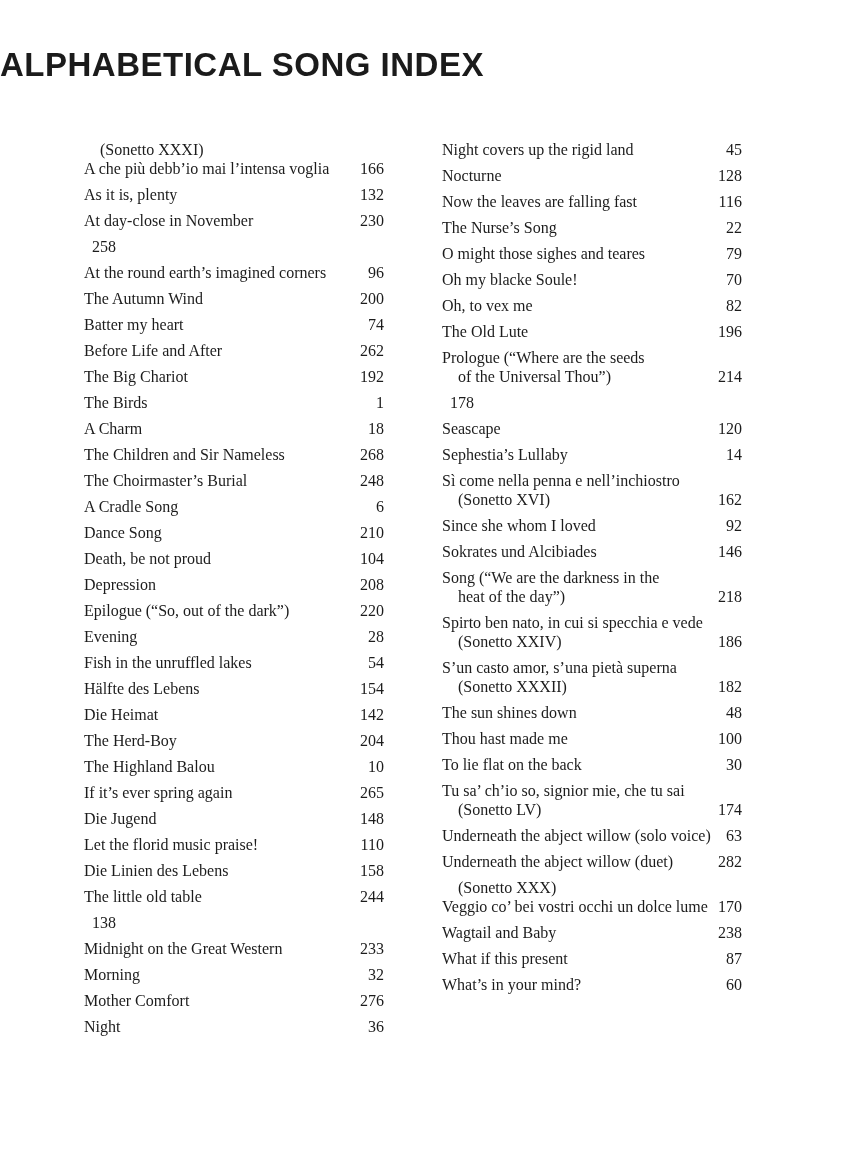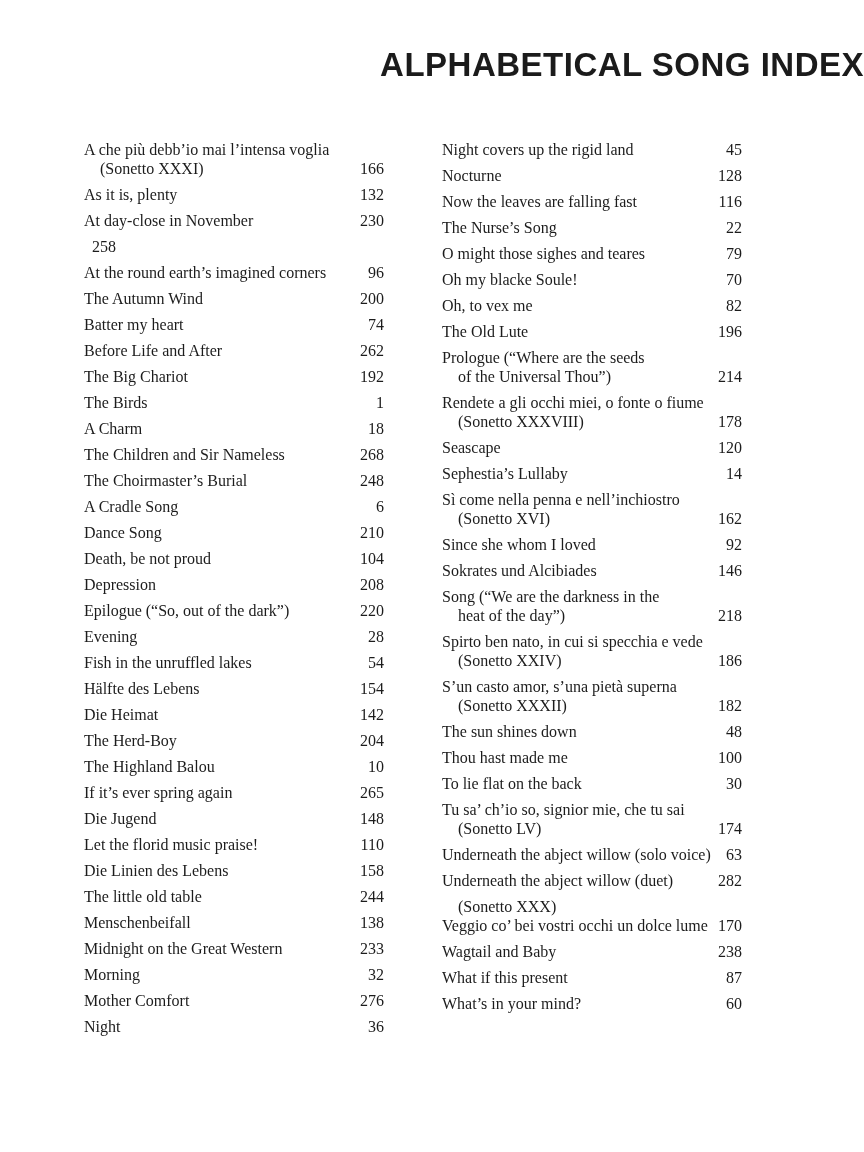--- a/index.html
+++ b/index.html
@@ -13,21 +13,21 @@
     height: 1152px;
     background: #ffffff;
     color: #1c1c1c;
     font-family: "Liberation Serif", serif;
     font-size: 16px;
     overflow: hidden;
   }
   .page-title {
     margin: 0;
     padding-top: 46px;
-    text-align: right;
+    text-align: left;
     font-family: "Liberation Sans", sans-serif;
     font-weight: 600;
     font-size: 33px;
     letter-spacing: 0.5px;
     color: #1b1b1b;
   }
   .columns {
     display: flex;
     gap: 58px;
     margin: 56px 0 0 84px;
@@ -64,22 +64,22 @@
 </style>
 </head>
 <body>
 
 <div class="page">
   <h1 class="page-title">ALPHABETICAL SONG INDEX</h1>
   <div class="columns">
     <div class="column">
         <div class="entry">
           <div class="entry-title">
+            <div class="line cont">(Sonetto XXXI)</div>
             <div class="line">A che più debb’io mai l’intensa voglia</div>
-            <div class="line cont">(Sonetto XXXI)</div>
           </div>
           <div class="entry-page">166</div>
         </div>
         <div class="entry">
           <div class="entry-title">
             <div class="line">As it is, plenty</div>
           </div>
           <div class="entry-page">132</div>
         </div>
         <div class="entry">
@@ -235,23 +235,20 @@
           </div>
           <div class="entry-page">158</div>
         </div>
         <div class="entry">
           <div class="entry-title">
             <div class="line">The little old table</div>
           </div>
           <div class="entry-page">244</div>
         </div>
         <div class="entry">
-          <div class="entry-title">
-            <div class="line">Menschenbeifall</div>
-          </div>
           <div class="entry-page">138</div>
         </div>
         <div class="entry">
           <div class="entry-title">
             <div class="line">Midnight on the Great Western</div>
           </div>
           <div class="entry-page">233</div>
         </div>
         <div class="entry">
           <div class="entry-title">
@@ -322,24 +319,20 @@
           <div class="entry-page">196</div>
         </div>
         <div class="entry">
           <div class="entry-title">
             <div class="line">Prologue (“Where are the seeds</div>
             <div class="line cont">of the Universal Thou”)</div>
           </div>
           <div class="entry-page">214</div>
         </div>
         <div class="entry">
-          <div class="entry-title">
-            <div class="line">Rendete a gli occhi miei, o fonte o fiume</div>
-            <div class="line cont">(Sonetto XXXVIII)</div>
-          </div>
           <div class="entry-page">178</div>
         </div>
         <div class="entry">
           <div class="entry-title">
             <div class="line">Seascape</div>
           </div>
           <div class="entry-page">120</div>
         </div>
         <div class="entry">
           <div class="entry-title">

